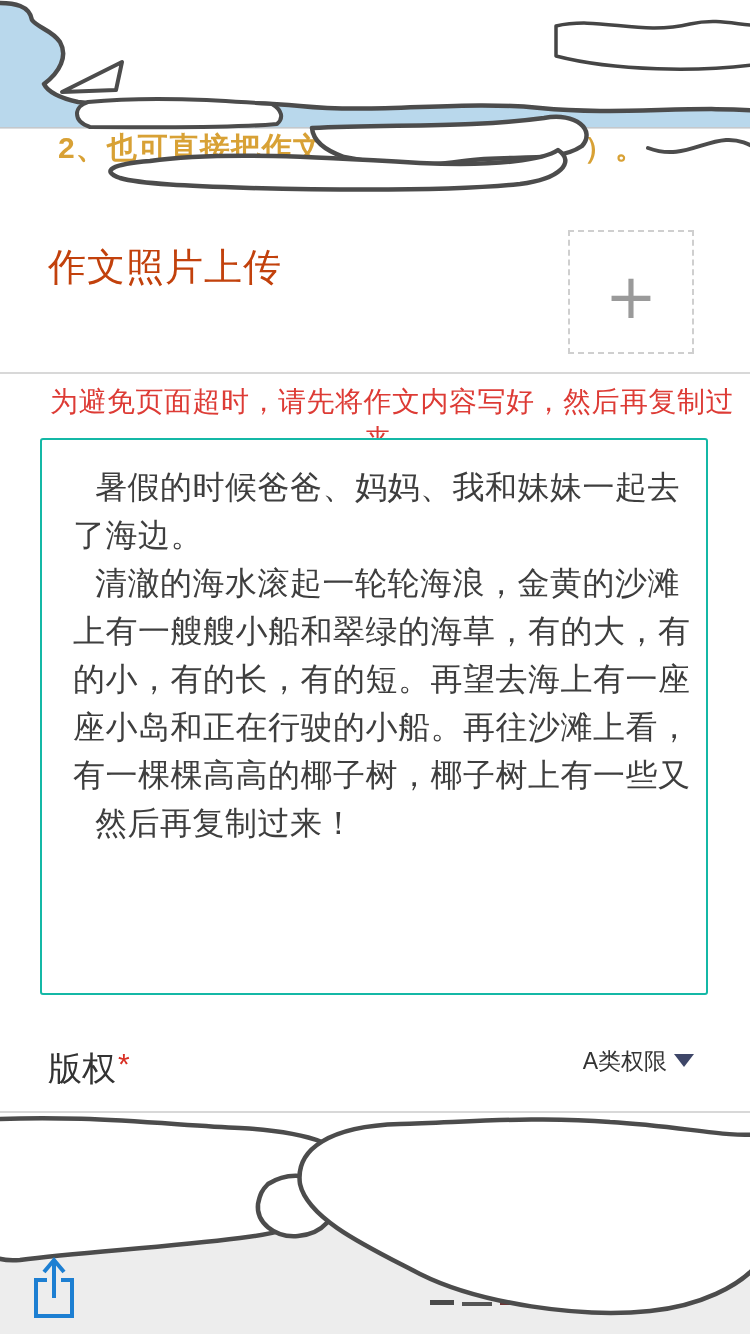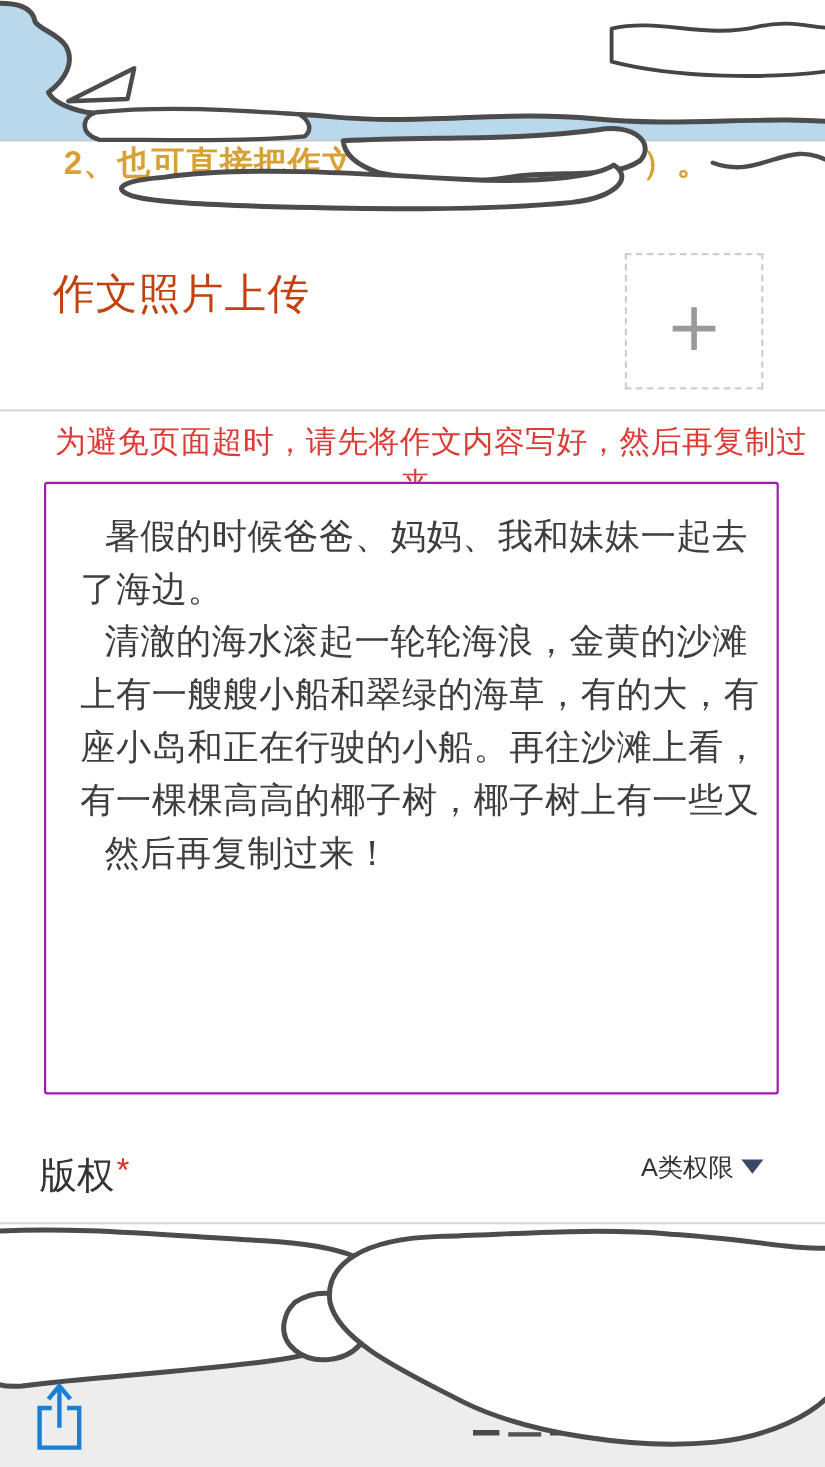--- a/index.html
+++ b/index.html
@@ -25,27 +25,27 @@
   #plus{position:absolute;left:50%;top:50%;transform:translate(-50%,-42%);
     font-family:"DejaVu Sans",sans-serif;font-size:62px;font-weight:400;color:#9a9a9a;line-height:1;}
   .hr{position:absolute;left:0;width:750px;height:2px;background:#d8d8d8;z-index:4;}
   #hr-notice{top:372px;}
   #hr-footer{top:1111px;}
   
   #notice{position:absolute;top:383px;left:0;width:750px;text-align:center;padding-left:34px;
     box-sizing:border-box;font-size:28px;color:#dd3b35;z-index:5;letter-spacing:.5px;}
   
   #essay-box{position:absolute;left:40px;top:438px;width:668px;height:557px;box-sizing:border-box;
-    border:2px solid #a21caf;border-radius:3px;background:#fff;z-index:5;
+    border:2px solid #14b8a6;border-radius:3px;background:#fff;z-index:5;
     padding:23px 24px 0 31px;overflow:hidden;}
   .essay-line{font-size:32px;line-height:48px;color:#3e3e3e;white-space:nowrap;letter-spacing:.5px;}
   .essay-line.indent{padding-left:22px;}
   
   #copyright-row{position:absolute;top:1020px;left:0;width:750px;height:90px;z-index:5;}
-  #copyright-label{position:absolute;left:36px;top:26px;font-size:34px;color:#333;}
+  #copyright-label{position:absolute;left:48px;top:26px;font-size:34px;color:#333;}
   #required-mark{color:#d93025;font-size:30px;vertical-align:6px;margin-left:2px;}
   #perm-dropdown{position:absolute;right:56px;top:26px;font-size:23px;color:#333;cursor:pointer;}
   #chev{display:inline-block;width:0;height:0;border-left:10px solid transparent;
     border-right:10px solid transparent;border-top:13px solid #3e4668;margin-left:7px;margin-bottom:2px;}
   
   #share{position:absolute;left:30px;top:1246px;z-index:40;cursor:pointer;}
 </style>
 </head>
 <body>
 
@@ -63,20 +63,21 @@
 
   <div class="hr" id="hr-notice"></div>
 
   <div id="notice">为避免页面超时，请先将作文内容写好，然后再复制过来。</div>
 
   <div id="essay-box">
     <div class="essay-line indent">暑假的时候爸爸、妈妈、我和妹妹一起去</div>
     <div class="essay-line">了海边。</div>
     <div class="essay-line indent">清澈的海水滚起一轮轮海浪，金黄的沙滩</div>
     <div class="essay-line">上有一艘艘小船和翠绿的海草，有的大，有</div>
+    <div class="essay-line">的小，有的长，有的短。再望去海上有一座</div>
     <div class="essay-line">座小岛和正在行驶的小船。再往沙滩上看，</div>
     <div class="essay-line">有一棵棵高高的椰子树，椰子树上有一些又</div>
     <div class="essay-line indent">然后再复制过来！</div>
   </div>
 
   <div id="copyright-row">
     <span id="copyright-label"><span>版权</span><span id="required-mark">*</span></span>
     <span id="perm-dropdown"><span>A类权限</span><span id="chev"></span></span>
   </div>
 

